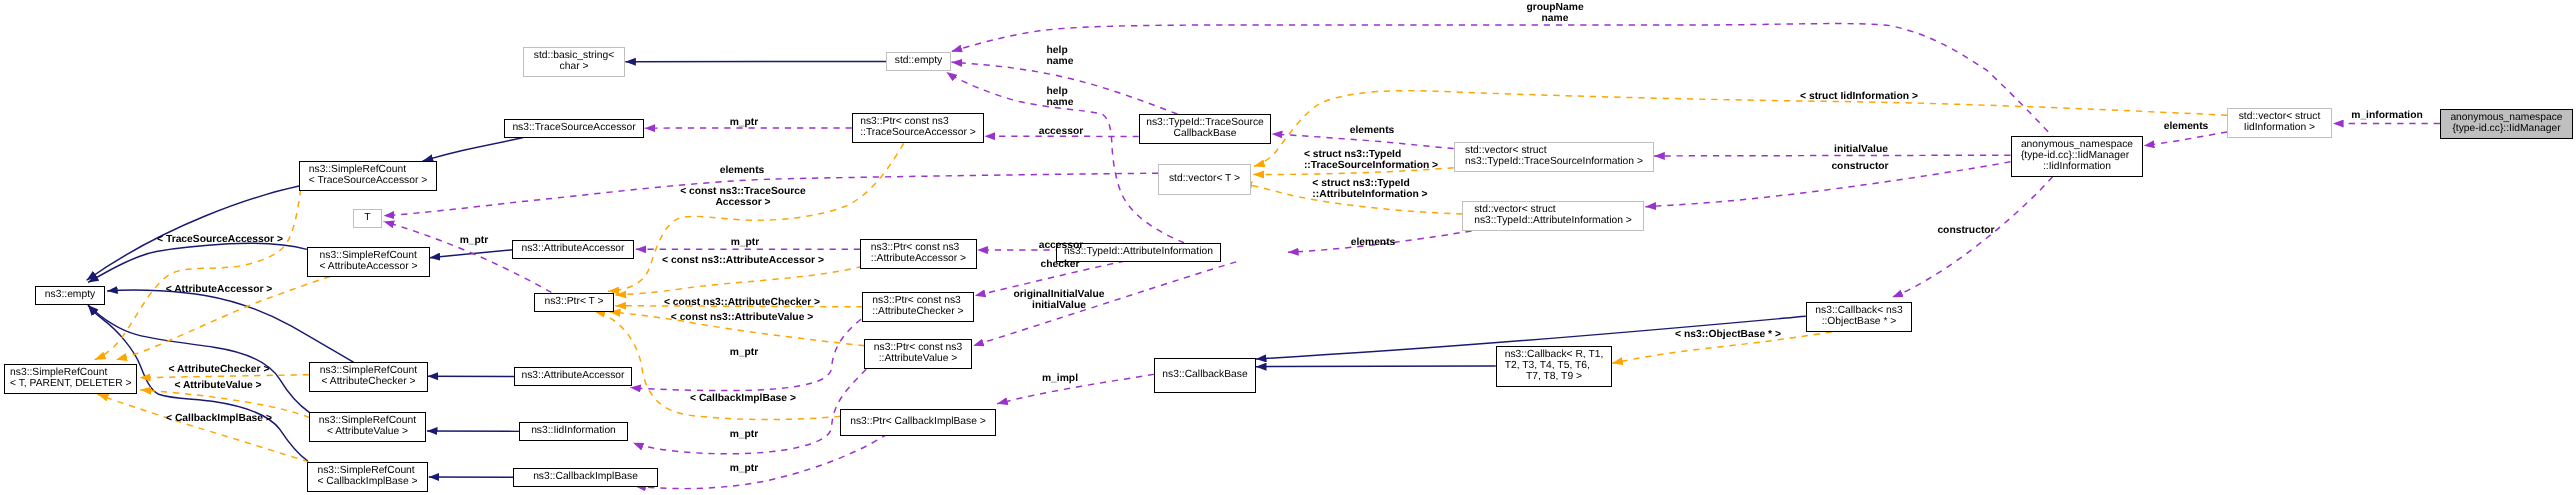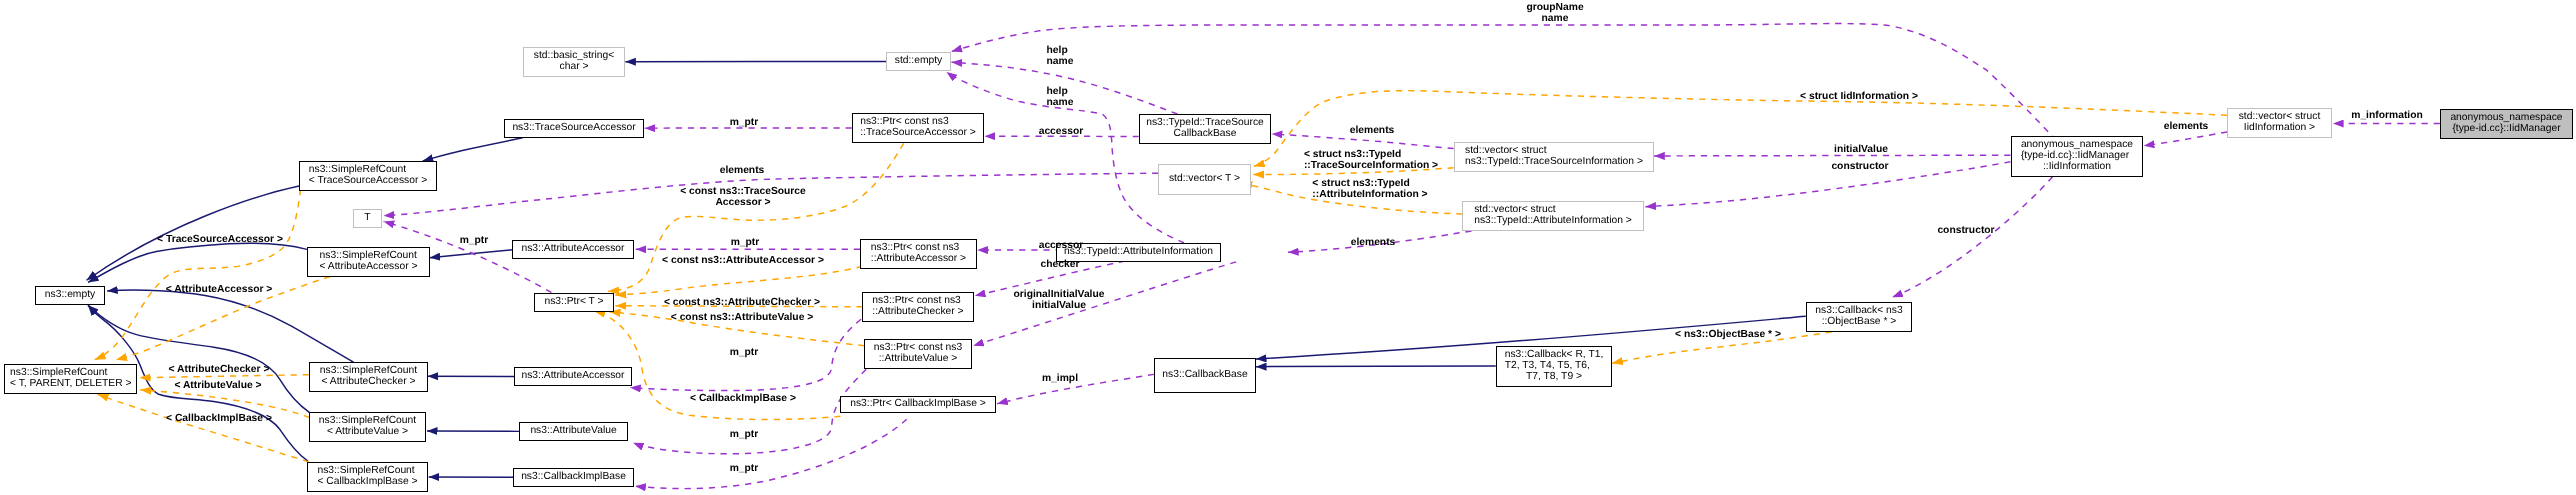--- a/index.html
+++ b/index.html
@@ -241,35 +241,35 @@
       </div>
     </div>
 <div class="node" style="left:309px;top:412px;width:117px;height:30px">
       <div class="lbl">
         <div class="ln">ns3::SimpleRefCount</div>
         <div class="ln last">&lt; AttributeValue &gt;</div>
       </div>
     </div>
 <div class="node" style="left:519px;top:422px;width:109px;height:19px">
       <div class="lbl">
-        <div class="ln last">ns3::AttributeValue</div>
-      </div>
-    </div>
-<div class="node" style="left:840px;top:396px;width:156px;height:17px">
+        <div class="ln last">ns3::IidInformation</div>
+      </div>
+    </div>
+<div class="node" style="left:840px;top:409px;width:156px;height:27px">
       <div class="lbl">
         <div class="ln last">ns3::Ptr&lt; CallbackImplBase &gt;</div>
       </div>
     </div>
 <div class="node" style="left:307px;top:462px;width:121px;height:30px">
       <div class="lbl">
         <div class="ln">ns3::SimpleRefCount</div>
         <div class="ln last">&lt; CallbackImplBase &gt;</div>
       </div>
     </div>
-<div class="node" style="left:513px;top:468px;width:121px;height:19px">
+<div class="node" style="left:513px;top:468px;width:145px;height:19px">
       <div class="lbl">
         <div class="ln last">ns3::CallbackImplBase</div>
       </div>
     </div>
 <div class="elabel" style="left:1555px;top:2.8px">
       <div class="ln">groupName</div>
       <div class="ln last">name</div>
     </div>
 <div class="elabel" style="left:1060px;top:46px">
       <div class="ln">help</div>

